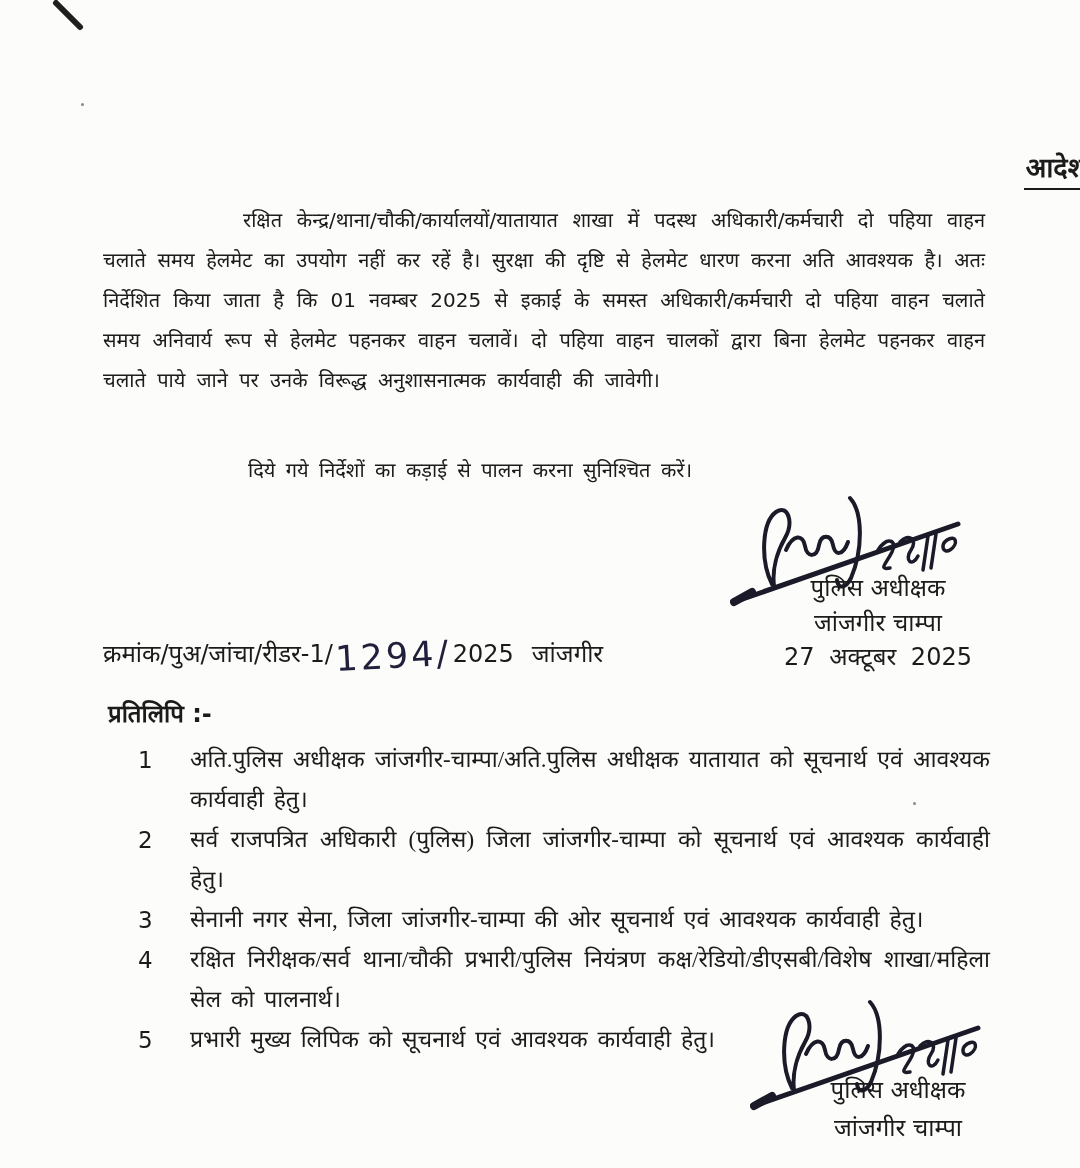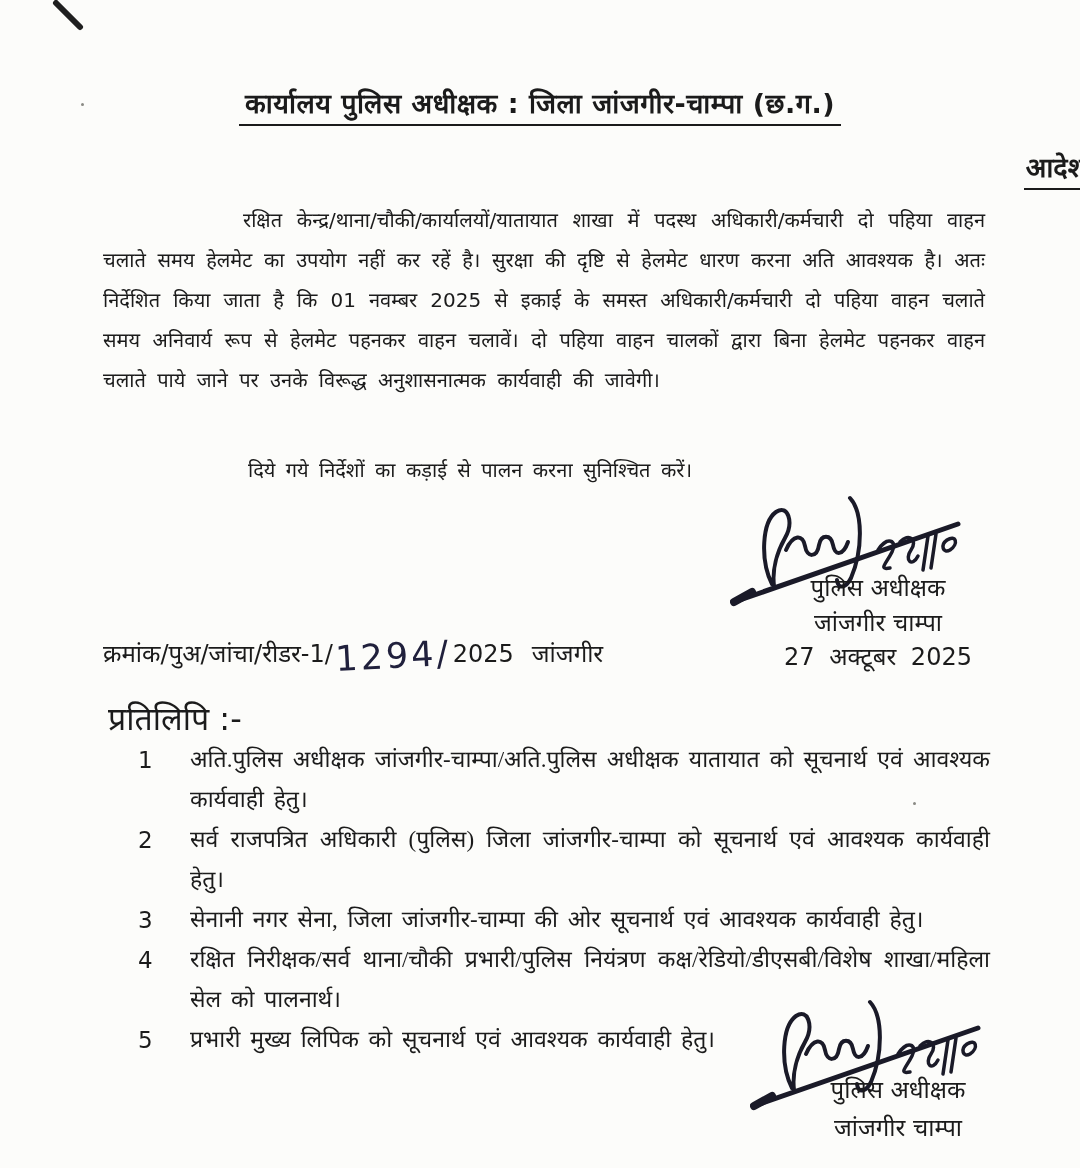--- a/index.html
+++ b/index.html
@@ -78,22 +78,22 @@
     color: #20203c;
     font-weight: 500;
     transform: rotate(-3deg) translateY(6px);
     letter-spacing: 3px;
     margin: 0 2px;
   }
   .ref-place { margin-left: 18px; }
 
   .copy-label {
     top: 696px; left: 108px;
-    font-size: 32px;
-    font-weight: 400;
+    font-size: 24px;
+    font-weight: 700;
   }
 
   .copy-list {
     top: 740px; left: 138px; width: 852px;
   }
   .copy-item {
     display: flex;
     align-items: flex-start;
   }
   .copy-item-num {
@@ -119,23 +119,20 @@
 <body>
 
 <div class="page">
 
   <svg class="abs" style="top:0;left:40px;" width="70" height="45" viewBox="0 0 70 45">
     <line x1="16" y1="3" x2="40" y2="27" class="stray-mark"></line>
   </svg>
   <div class="speck" style="top:103px;left:81px;width:3px;height:3px;"></div>
   <div class="speck" style="top:802px;left:913px;width:3px;height:3px;"></div>
 
-  <div class="abs title-wrap">
-    <span class="doc-title">कार्यालय पुलिस अधीक्षक : जिला जांजगीर-चाम्पा (छ.ग.)</span>
-  </div>
 
   <div class="abs order-heading-wrap">
     <span class="order-heading">आदेश</span>
   </div>
 
   <div class="abs body-para">रक्षित केन्द्र/थाना/चौकी/कार्यालयों/यातायात शाखा में पदस्थ अधिकारी/कर्मचारी दो पहिया वाहन चलाते समय हेलमेट का उपयोग नहीं कर रहें है। सुरक्षा की दृष्टि से हेलमेट धारण करना अति आवश्यक है। अतः निर्देशित किया जाता है कि 01 नवम्बर 2025 से इकाई के समस्त अधिकारी/कर्मचारी दो पहिया वाहन चलाते समय अनिवार्य रूप से हेलमेट पहनकर वाहन चलावें। दो पहिया वाहन चालकों द्वारा बिना हेलमेट पहनकर वाहन चलाते पाये जाने पर उनके विरूद्ध अनुशासनात्मक कार्यवाही की जावेगी।</div>
 
   <div class="abs directive">दिये गये निर्देशों का कड़ाई से पालन करना सुनिश्चित करें।</div>
 
   <svg width="0" height="0" style="position:absolute">

